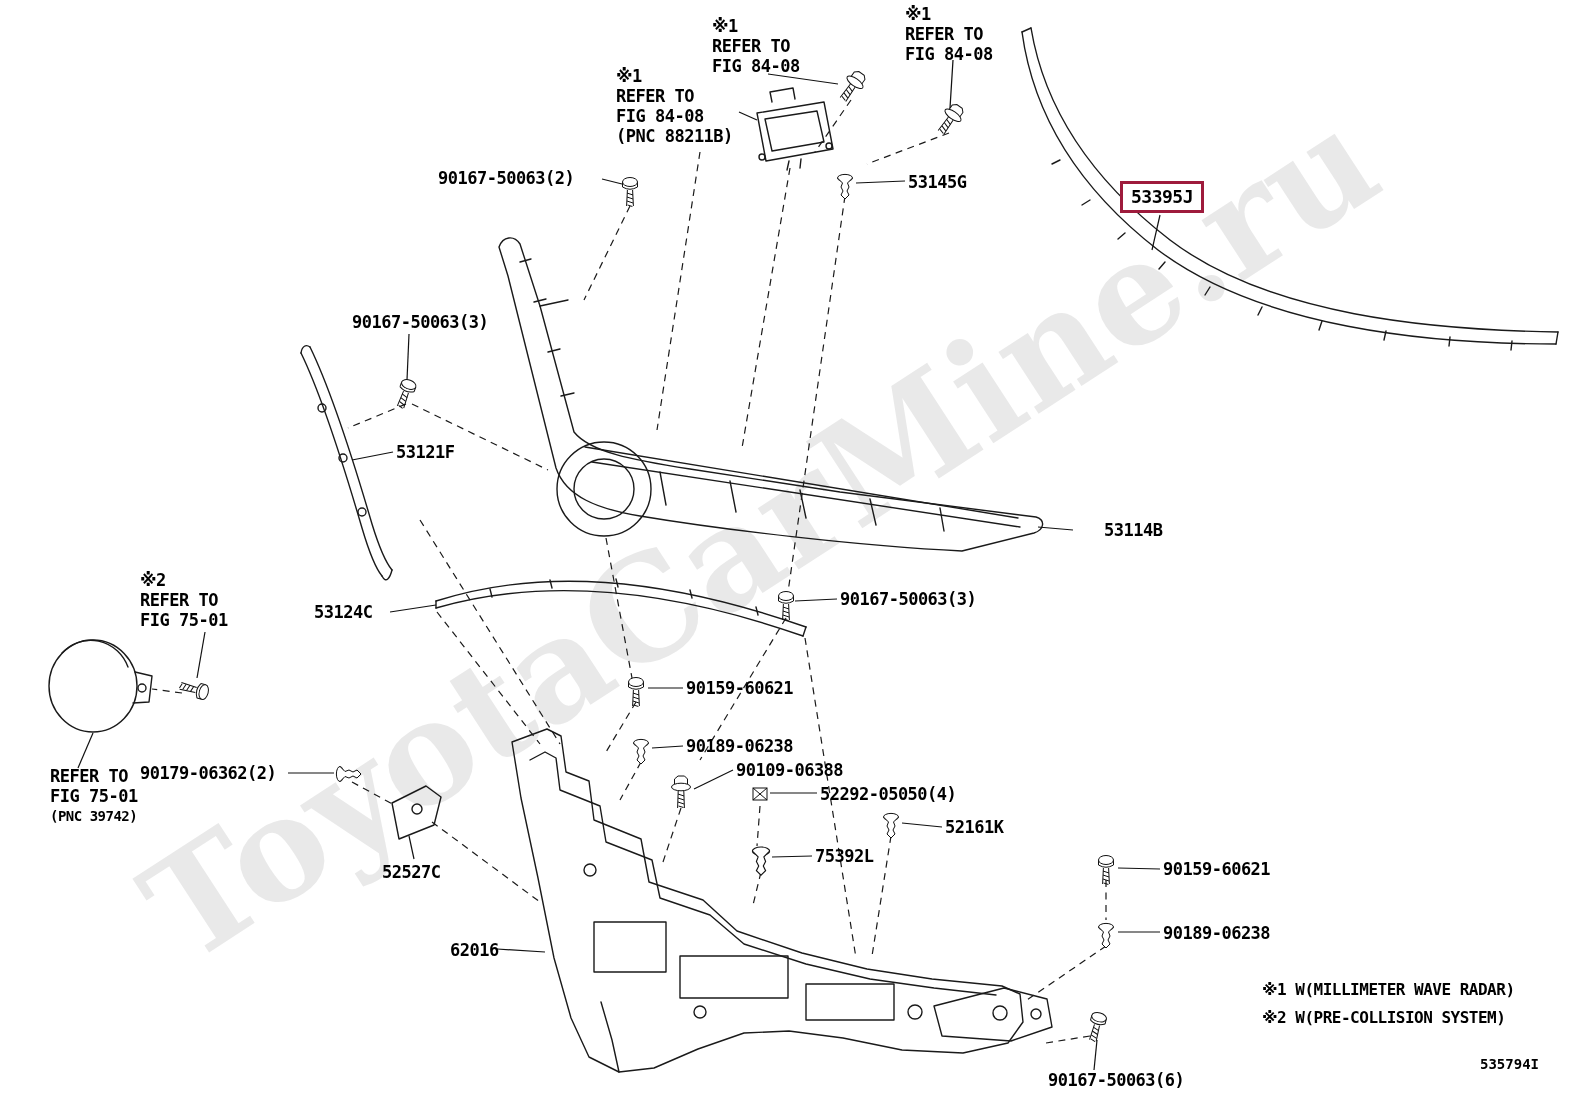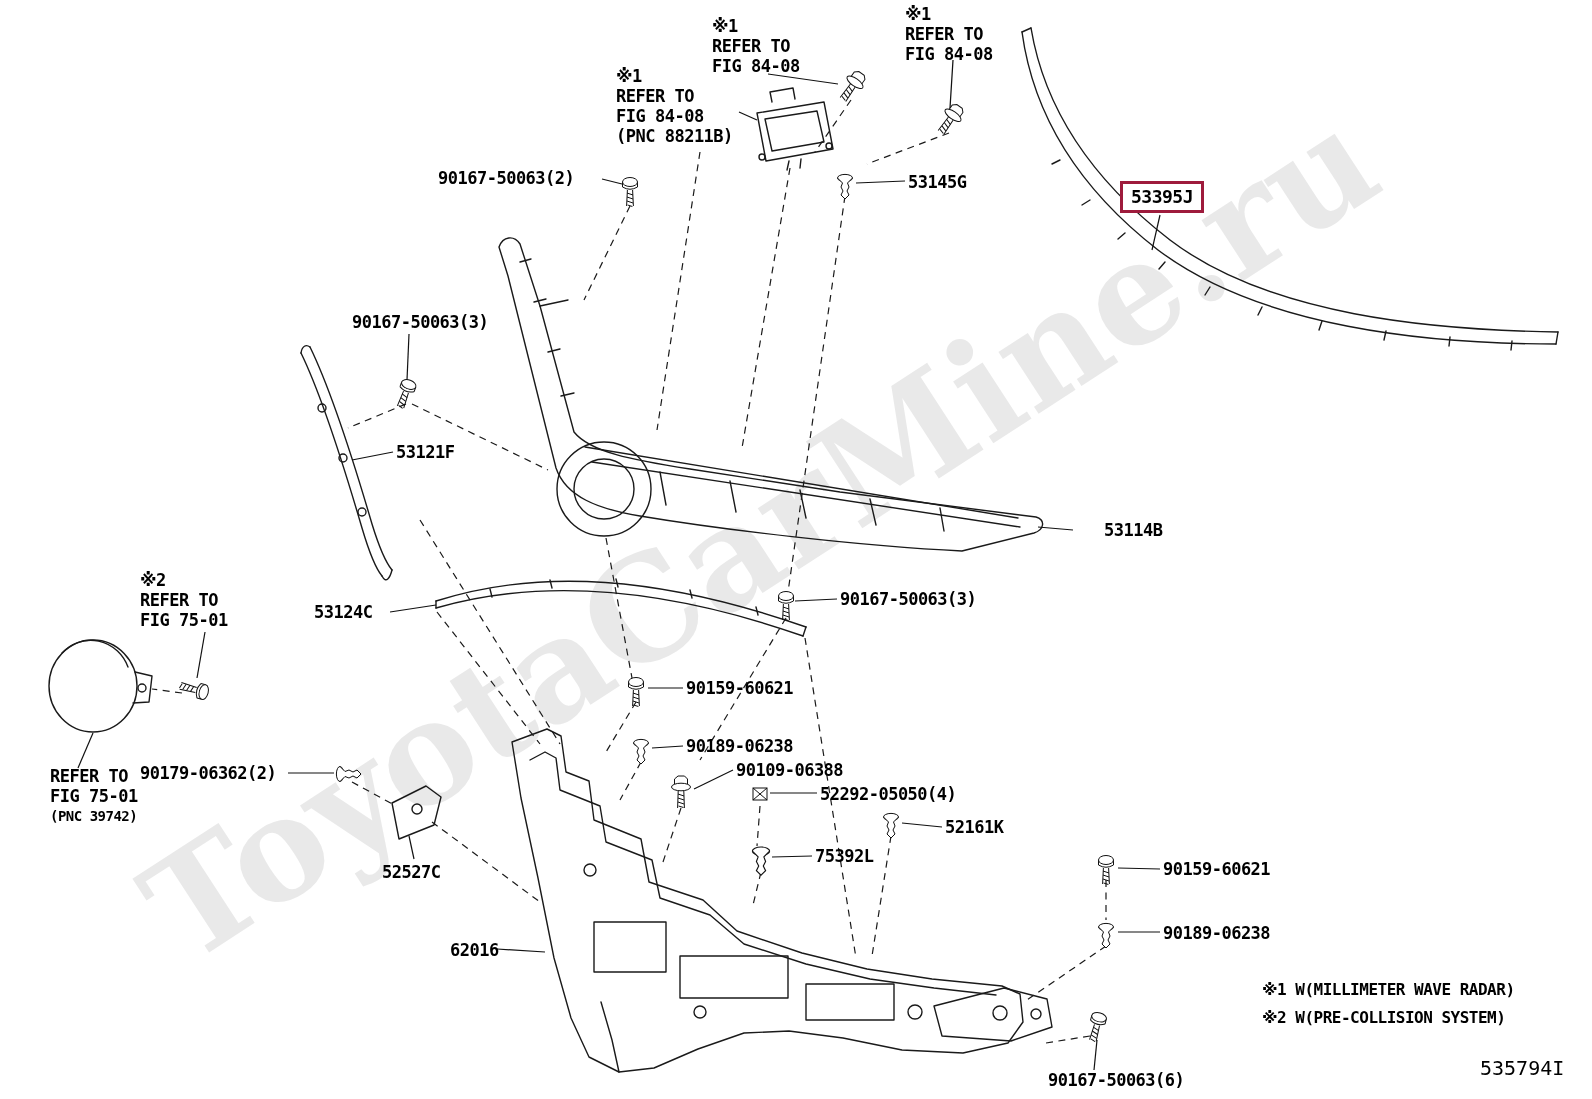--- a/index.html
+++ b/index.html
@@ -9,21 +9,21 @@
              transform-origin:left top;font-family:"DejaVu Serif",serif;font-weight:bold;
              font-size:142px;color:rgba(110,110,110,0.15);white-space:nowrap;
              pointer-events:none;user-select:none;}
   svg.art{position:absolute;left:0;top:0;}
   .lbl{position:absolute;font-size:17px;font-weight:bold;white-space:nowrap;letter-spacing:-0.5px;}
   .ref{position:absolute;font-size:17px;font-weight:bold;line-height:20px;letter-spacing:-0.5px;}
   .ref .sm{font-size:14px;}
   .hl{position:absolute;font-size:18px;font-weight:bold;border:3px solid #9e1b3c;
       padding:2px 8px 3px;background:#fff;letter-spacing:-0.5px;cursor:pointer;}
   .footnote{position:absolute;font-size:16px;font-weight:bold;letter-spacing:-0.5px;white-space:nowrap;}
-  .code{position:absolute;font-size:20px;font-weight:normal;}
+  .code{position:absolute;font-size:14px;font-weight:bold;}
 </style>
 </head>
 <body>
 
 <div class="canvas">
 
   <div class="watermark">ToyotaCarMine.ru</div>
 
   <svg class="art" width="1592" height="1099" viewBox="0 0 1592 1099">
     <defs>

